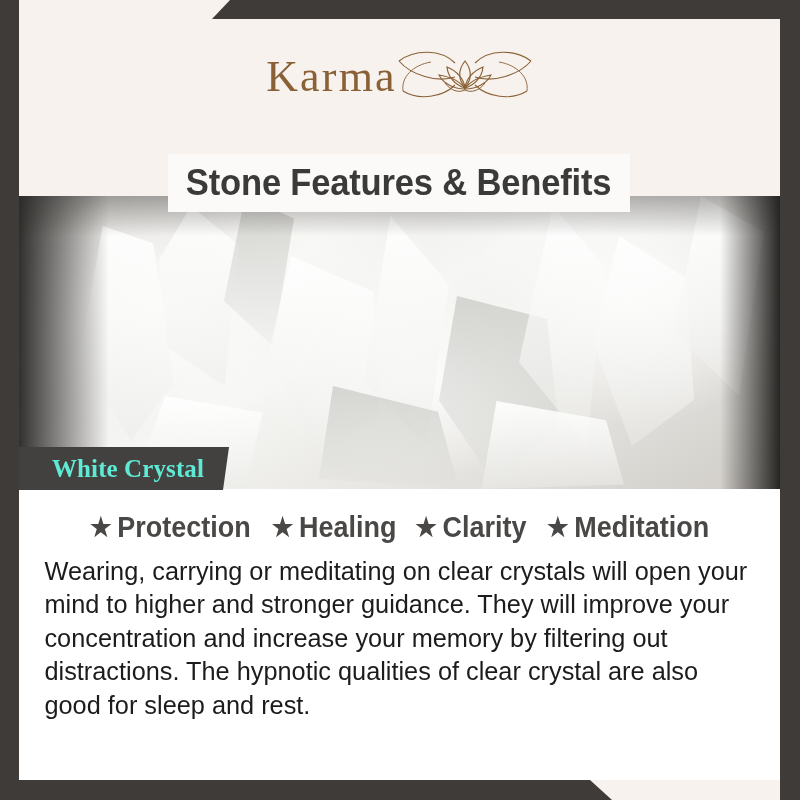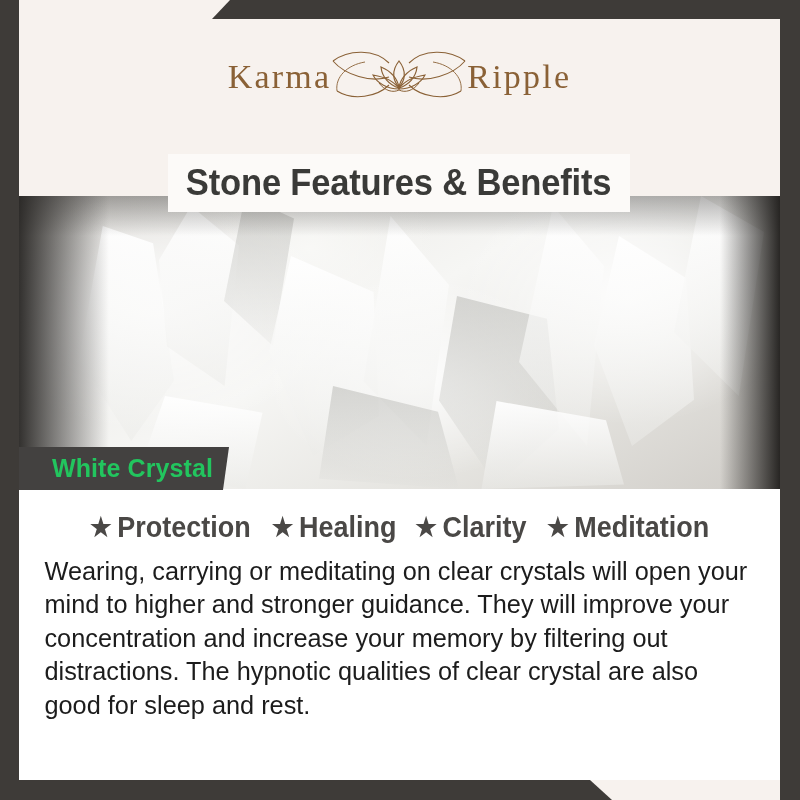--- a/index.html
+++ b/index.html
@@ -42,21 +42,21 @@
     position:absolute; left:19px; top:19px; width:761px; height:177px;
     background:#F7F2EE; z-index:2;
   }
   .logo{
     position:absolute; left:0; right:0; top:27px;
     display:flex; align-items:center; justify-content:center;
     gap:0px; height:62px;
   }
   .logo-word{
     font-family:"Liberation Serif", serif;
-    font-size:34px; color:#8A6136; letter-spacing:2.2px;
+    font-size:44px; color:#8A6136; letter-spacing:2.2px;
     line-height:1;
   }
   .logo-mark{ position:relative; width:136px; height:60px; }
   .logo-mark svg{ position:absolute; left:0; top:0; }
 
   
   .title-banner{
     position:absolute; left:168px; top:154px; width:462px; height:58px;
     background:#FCFAF8; z-index:4;
     display:flex; align-items:center; justify-content:center;
@@ -99,23 +99,23 @@
   }
 
   
   .stone-label{
     position:absolute; left:19px; top:447px; width:210px; height:43px;
     background:#434140; z-index:4;
     clip-path:polygon(0 0, 210px 0, 204px 43px, 0 43px);
     display:flex; align-items:center;
   }
   .stone-label-text{
-    color:#22c55e; font-weight:bold; font-size:25px;
+    color:#5eead4; font-weight:bold; font-size:25px;
     padding-left:33px; letter-spacing:0.1px;
-    font-family:Liberation Sans, sans-serif;
+    font-family:Liberation Serif, serif;
   }
 
   
   .content{
     position:absolute; left:19px; top:489px; width:761px; height:291px;
     background:#FFFFFF; z-index:2; padding:22px 14px 0 14px;
   }
   .benefits{
     display:flex; align-items:center; justify-content:center;
     gap:0px; margin-bottom:11px;
@@ -179,21 +179,20 @@
 
         <path d="M68 40 C 62 34, 60 24, 68 14 C 76 24, 74 34, 68 40 Z" stroke="#8A6136" stroke-width="1.2" fill="none"></path>
         <path d="M68 41 C 58 38, 51 30, 50 20 C 60 24, 67 32, 68 41 Z" stroke="#8A6136" stroke-width="1.2" fill="none"></path>
         <path d="M68 41 C 78 38, 85 30, 86 20 C 76 24, 69 32, 68 41 Z" stroke="#8A6136" stroke-width="1.2" fill="none"></path>
         <path d="M68 42 C 56 42, 46 36, 42 28 C 54 30, 64 35, 68 42 Z" stroke="#8A6136" stroke-width="1.1" fill="none"></path>
         <path d="M68 42 C 80 42, 90 36, 94 28 C 82 30, 72 35, 68 42 Z" stroke="#8A6136" stroke-width="1.1" fill="none"></path>
         <path d="M48 36 C 54 44, 62 46, 68 43" stroke="#8A6136" stroke-width="1" fill="none"></path>
         <path d="M88 36 C 82 44, 74 46, 68 43" stroke="#8A6136" stroke-width="1" fill="none"></path>
       </svg>
     </span>
-    <span class="logo-word">Ripple</span>
   </div>
 </div>
 
 <div class="title-banner">
   <span class="title-text">Stone Features &amp; Benefits</span>
 </div>
 
 <div class="stone-label">
   <span class="stone-label-text">White Crystal</span>
 </div>

